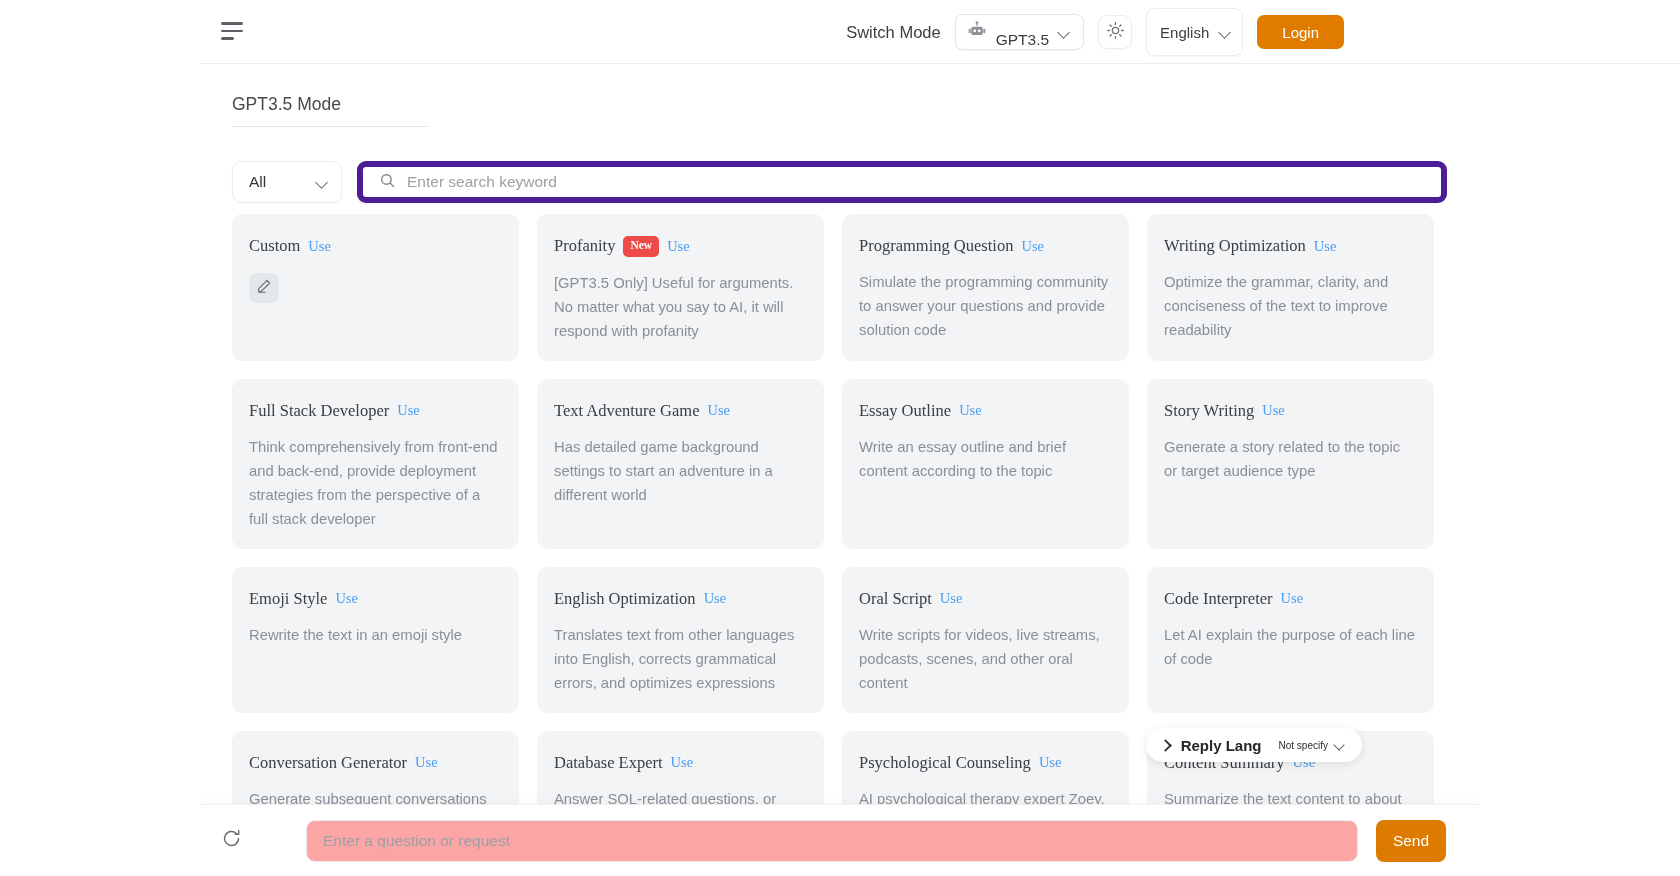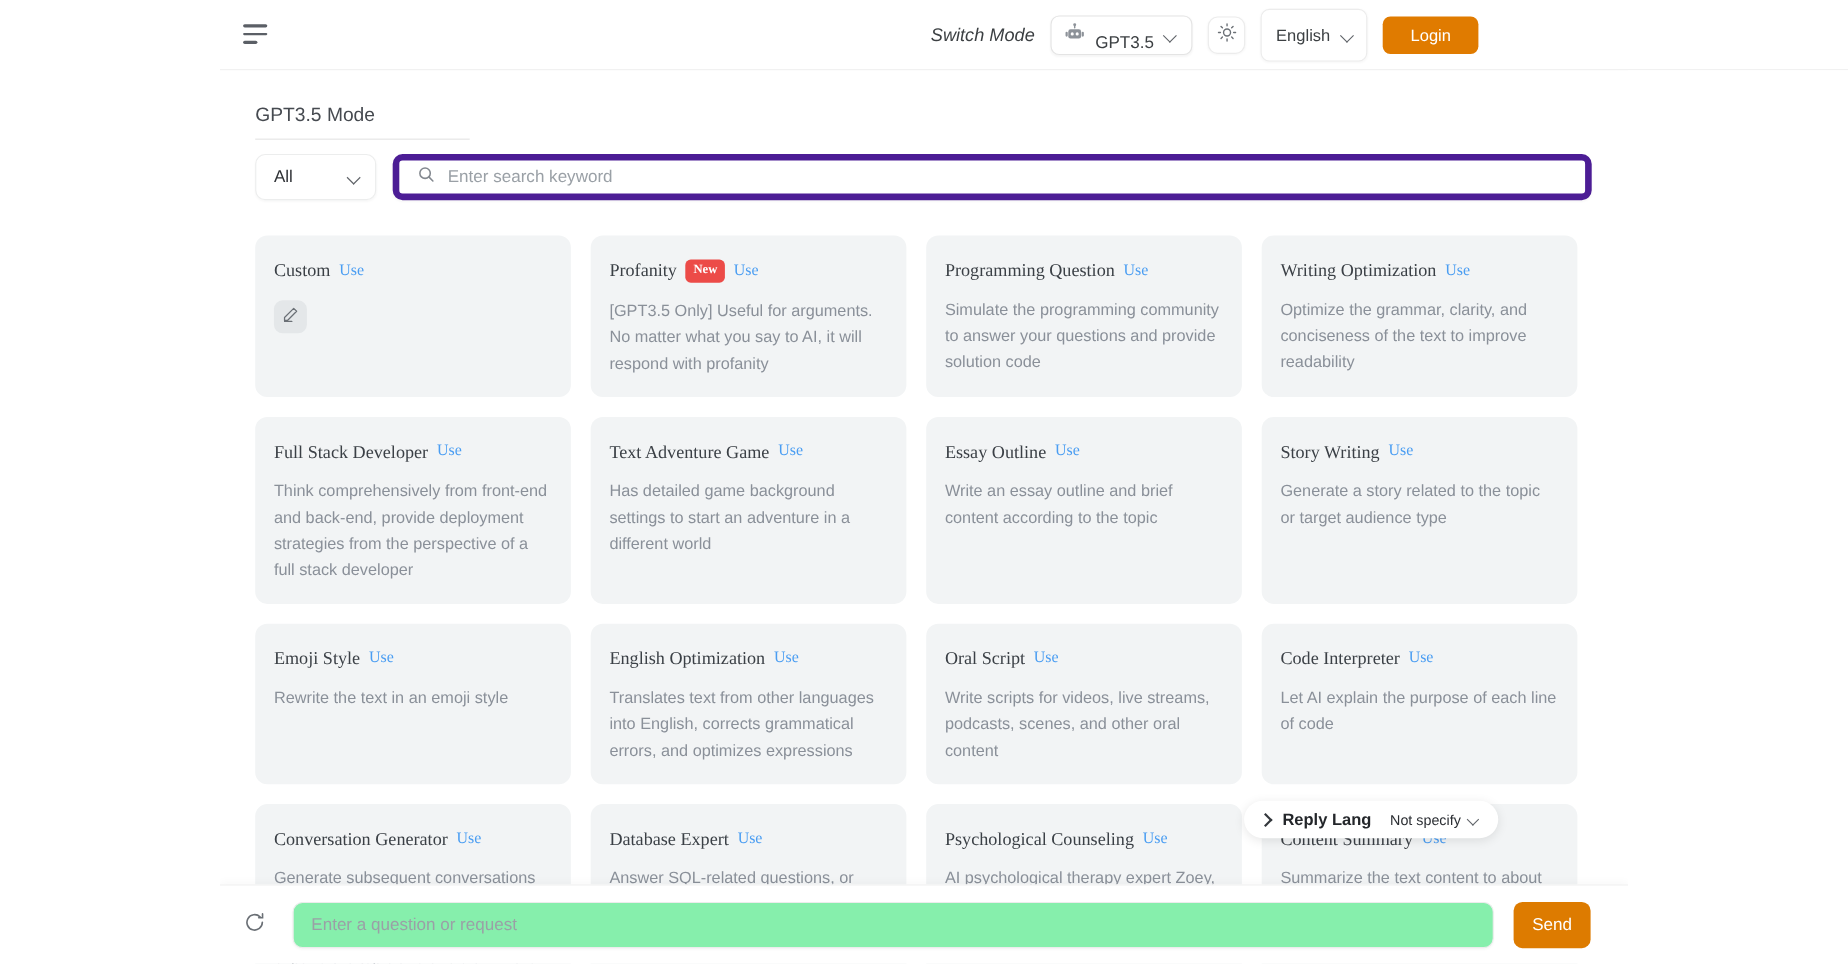--- a/index.html
+++ b/index.html
@@ -24,21 +24,21 @@
   }
   .hamburger i { display:block; height:2.5px; background:#5b5f66; border-radius:2px; }
   .hamburger i:nth-child(1){ width:22px; }
   .hamburger i:nth-child(2){ width:22px; }
   .hamburger i:nth-child(3){ width:13px; }
 
   .header-right {
     position:absolute; right:0; top:0; height:64px;
     display:flex; align-items:center; gap:14px; padding-right:336px;
   }
-  .switch-mode-label { font-size:16.5px; color:#3c4043; white-space:nowrap;font-style:italic; }
+  .switch-mode-label { font-size:16.5px; color:#3c4043; white-space:nowrap; }
 
   .mode-select {
     display:flex; align-items:center; gap:9px;
     height:36px; padding:0 12px 0 11px;
     border:1px solid #e4e4e4; border-radius:8px; background:#fff;
     box-shadow:0 1px 2px rgba(0,0,0,.04);
     cursor:pointer;
   }
   .mode-select .mode-text { font-size:15.5px; color:#3c4043;margin-top:16px; }
   .chev { width:13px; height:13px; position:relative; flex:none; }
@@ -69,21 +69,21 @@
 
   
   .content { position:absolute; left:0; top:64px; width:1680px; height:812px; background:#fff; }
 
   .mode-title {
     position:absolute; left:232px; top:30px;
     width:195px; padding-bottom:11px;
     font-size:17.5px; color:#464a50; border-bottom:1px solid #e3e3e3;
   }
 
-  .search-row { position:absolute; left:232px; top:76px; display:flex; gap:15px; }
+  .search-row { position:absolute; left:232px; top:97px; display:flex; gap:15px; }
   .filter-select {
     width:110px; height:42px; border:1px solid #eceded; border-radius:9px;
     background:#fff; display:flex; align-items:center; justify-content:space-between;
     padding:0 12px 0 16px; font-size:15.5px; color:#2f3236; cursor:pointer;
     box-shadow:0 1px 2px rgba(0,0,0,.03);
   }
   .search-box {
     width:1090px; height:42px; border:6px solid #4c1d95; border-radius:9px;
     background:#fff; display:flex; align-items:center; gap:11px; padding:0 16px;
     box-shadow:0 1px 2px rgba(0,0,0,.03);
@@ -135,39 +135,40 @@
   }
   .reply-lang .arrow::before{
     content:""; position:absolute; left:1px; top:1.5px;
     width:7px; height:7px; border-right:2px solid #33373c; border-bottom:2px solid #33373c;
     transform:rotate(-45deg);
   }
   .reply-lang .rl-label { font-size:15px; color:#23262a; font-weight:bold; white-space:nowrap; }
   .rl-select {
     display:flex; align-items:center; gap:6px;
     background:#fff; border-radius:12px; padding:3px 7px;
-    font-size:13px; color:#2b2e33; white-space:nowrap;
+    font-size:10px; color:#2b2e33; white-space:nowrap;
   }
   .rl-select .chev::before { width:7px; height:7px; border-width:1.6px; }
 
   
   .bottom-bar {
     position:absolute; left:200px; bottom:0; width:1280px; height:72px;
     background:#fff; border-top:1px solid #f0f0f0;
     display:flex; align-items:center; padding:0 34px 0 14px; gap:18px;
     box-shadow:0 -2px 8px rgba(0,0,0,.03);
   }
   .reload-btn {
     width:34px; height:34px; display:flex; align-items:center; justify-content:center;
     cursor:pointer; flex:none;
   }
   .q-input {
     flex:1; height:42px; border:1px solid #ececec; border-radius:9px;
-    background:#86efac; display:flex; align-items:center; padding:0 16px;
+    background:#fca5a5; display:flex; align-items:center; padding:0 16px;
     box-shadow:0 1px 2px rgba(0,0,0,.03);
+    margin-left:40px;
   }
   .q-input input {
     width:100%; border:none; outline:none; font-size:15.5px; color:#2f3236;
     font-family:"Liberation Sans", sans-serif; background:transparent;
   }
   .q-input input::placeholder { color:#9aa0a6; }
   .send-btn {
     width:70px; height:42px; border:none; border-radius:8px;
     background:#dd7b00; color:#fff; font-size:15.5px;
     font-family:"Liberation Sans", sans-serif; cursor:pointer; flex:none;

